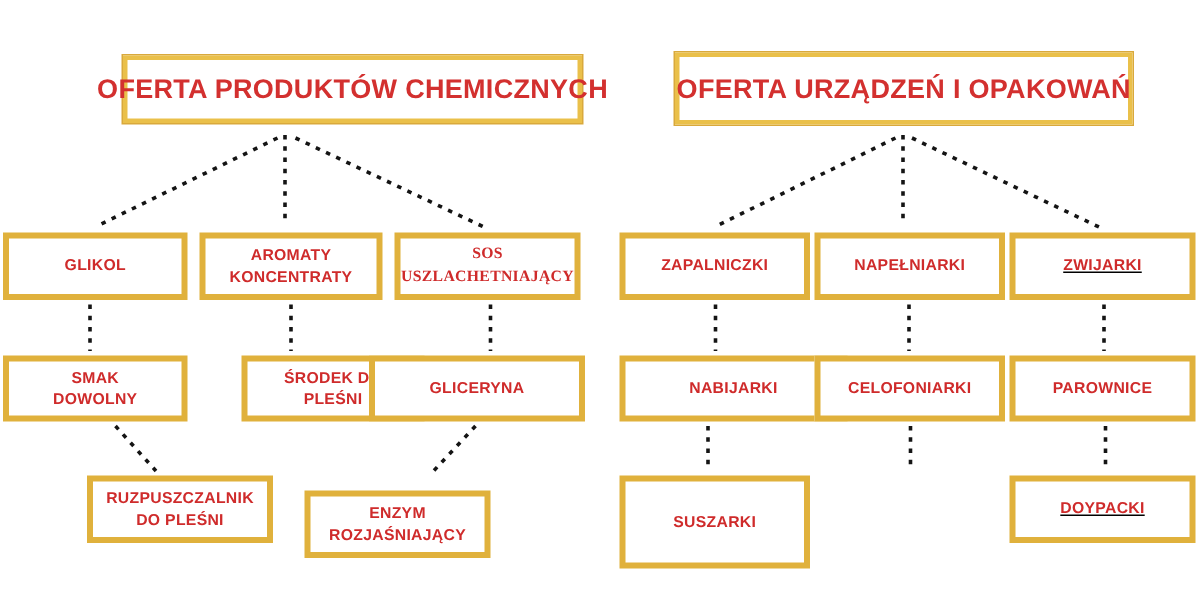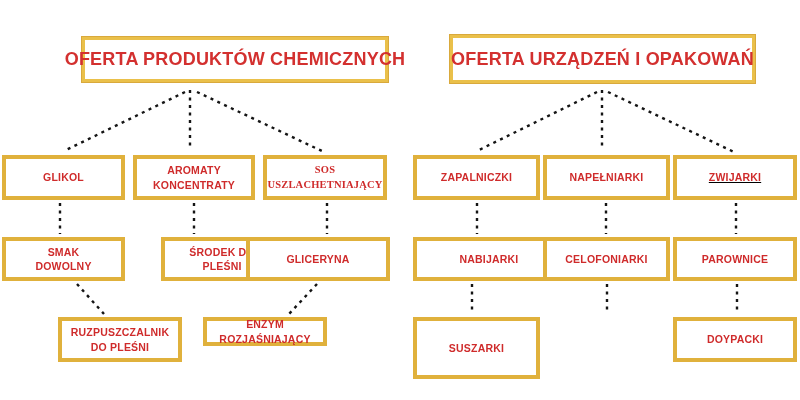--- a/index.html
+++ b/index.html
@@ -120,21 +120,21 @@
 PLEŚNI</span>
   </div>
   <div class="node-box" style="left:246px; top:237px; width:144px; height:44px;">
     <span class="node-text">GLICERYNA</span>
   </div>
 
   <div class="node-box" style="left:58px; top:317px; width:124px; height:45px;">
     <span class="node-text">RUZPUSZCZALNIK
 DO PLEŚNI</span>
   </div>
-  <div class="node-box" style="left:203px; top:317px; width:124px; height:29px;">
+  <div class="node-box" style="left:203px; top:327px; width:124px; height:45px;">
     <span class="node-text">ENZYM
 ROZJAŚNIAJĄCY</span>
   </div>
 
   <div class="title-box" style="left:450px; top:35px; width:305px; height:48px;">
     <span class="title-text">OFERTA URZĄDZEŃ I OPAKOWAŃ</span>
   </div>
 
   <div class="node-box" style="left:413px; top:155px; width:127px; height:45px;">
     <span class="node-text">ZAPALNICZKI</span>
@@ -152,17 +152,17 @@
   <div class="node-box" style="left:543px; top:237px; width:127px; height:44px;">
     <span class="node-text">CELOFONIARKI</span>
   </div>
   <div class="node-box" style="left:673px; top:237px; width:124px; height:44px;">
     <span class="node-text">PAROWNICE</span>
   </div>
 
   <div class="node-box" style="left:413px; top:317px; width:127px; height:62px;">
     <span class="node-text">SUSZARKI</span>
   </div>
-  <div class="node-box" style="left:673px; top:317px; width:124px; height:45px;">
+  <div class="node-box" style="left:673px; top:317px; width:124px; height:45px;text-decoration:underline;">
     <span class="node-text">DOYPACKI</span>
   </div>
 
 </div>
 
 </body></html>

